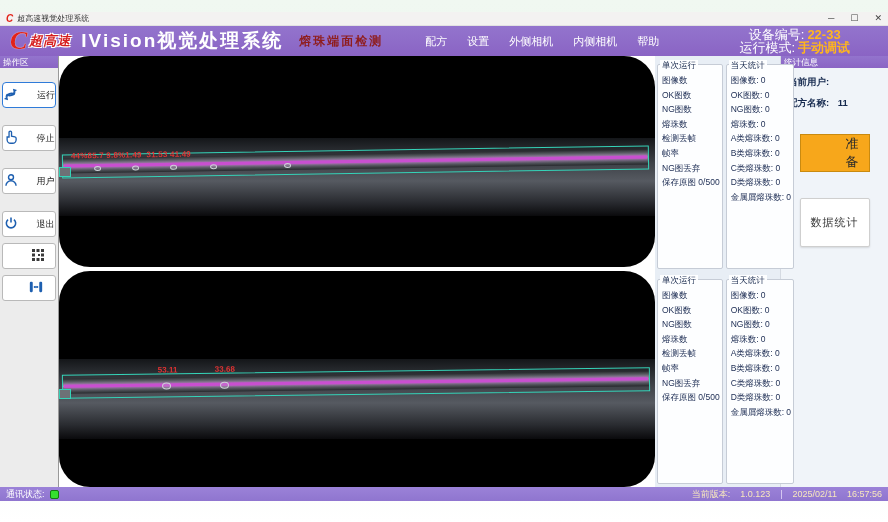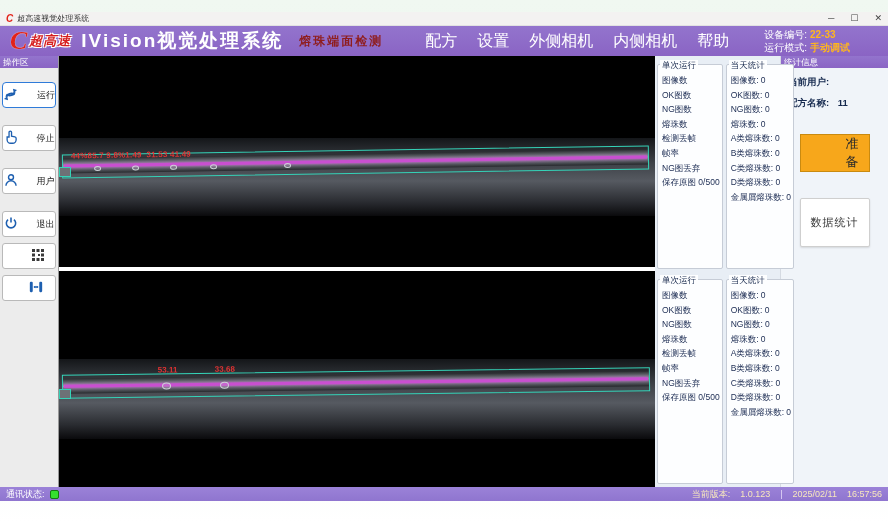--- a/index.html
+++ b/index.html
@@ -21,42 +21,42 @@
   .header { position:absolute; left:0; top:14px; width:100%; height:30px;
             background:linear-gradient(180deg,#9374cd 0%, #8a64c4 100%);
             display:flex; align-items:center; padding:0 10px; }
   .logo-c { font-size:26px; font-weight:900; font-style:italic; color:#e2231a; line-height:1;
             text-shadow:0 0 1px #fff; margin-right:2px; font-family:"Liberation Serif", serif; }
   .logo-brand { font-size:13px; font-weight:900; font-style:italic; color:#d61f1f; letter-spacing:1px;
             text-shadow:1px 1px 0 #fff, -1px -1px 0 #fff, 1px -1px 0 #fff, -1px 1px 0 #fff; margin-right:10px; }
   .app-title { font-size:19px; font-weight:bold; color:#fff; letter-spacing:2px; }
   .app-subtitle { font-size:12px; font-weight:bold; color:#8f1d1d; margin-left:16px; letter-spacing:2px; }
   .menu { display:flex; gap:20px; margin-left:42px; }
-  .menu span { font-size:16px; color:#fff; cursor:pointer; }
-  .head-info { margin-left:auto; text-align:left; font-size:10px; line-height:13px; padding-right:28px; }
+  .menu span { font-size:11px; color:#fff; cursor:pointer; }
+  .head-info { margin-left:auto; text-align:center; font-size:13px; line-height:13px; padding-right:28px; }
   .head-info .lbl { color:#fff; }
   .head-info .val { color:#ffb61e; font-weight:bold; margin-left:3px; }
 
   
   .main { position:absolute; left:0; top:44px; width:100%; height:431px; display:flex; }
 
   
   .sidebar { width:59px; background:#ececec; border-right:1px solid #999; }
   .panel-cap { height:12px; background:linear-gradient(180deg,#9374cd,#8a64c4); color:#fff;
                font-size:8.5px; line-height:12px; padding-left:3px; }
   .side-btn { width:54px; height:26px; margin:17px auto 0; background:#fff; border:1px solid #b9b9b9;
               border-radius:3px; display:flex; align-items:center; justify-content:center; gap:19px;
               font-size:9px; color:#222; cursor:pointer; }
   .side-btn.first { margin-top:14px; border:1.5px solid #2f7bd9; border-radius:4px; }
   .side-btn.gap { margin-top:6px; font-size:8px;padding-left:44px; }
   .side-btn svg { flex:0 0 auto; }
 
   
   .cameras { width:596px; display:flex; flex-direction:column; gap:4px; background:#fff; }
-  .cam-panel { position:relative; background:#000; overflow:hidden; }
+  .cam-panel { position:relative; background:#000; overflow:hidden;border-radius:31px; }
   .cam-1 { height:211px; }
   .cam-2 { flex:1; }
   .haze { position:absolute; left:0; right:0;
           background:linear-gradient(180deg,#141619 0%, #3e4248 32%, #565a61 55%, #2a2c31 82%, #0a0a0c 100%); }
   .cam-1 .haze { top:82px; height:78px; }
   .cam-2 .haze { top:88px; height:80px; }
   .beam { position:absolute; height:24px; }
   .cam-1 .beam { left:3px; right:6px; top:94px; transform:rotate(-0.9deg); }
   .cam-2 .beam { left:3px; right:5px; top:100px; transform:rotate(-0.75deg); }
   .beam .roi { position:absolute; inset:0; border:1px solid #35d3b8; }

